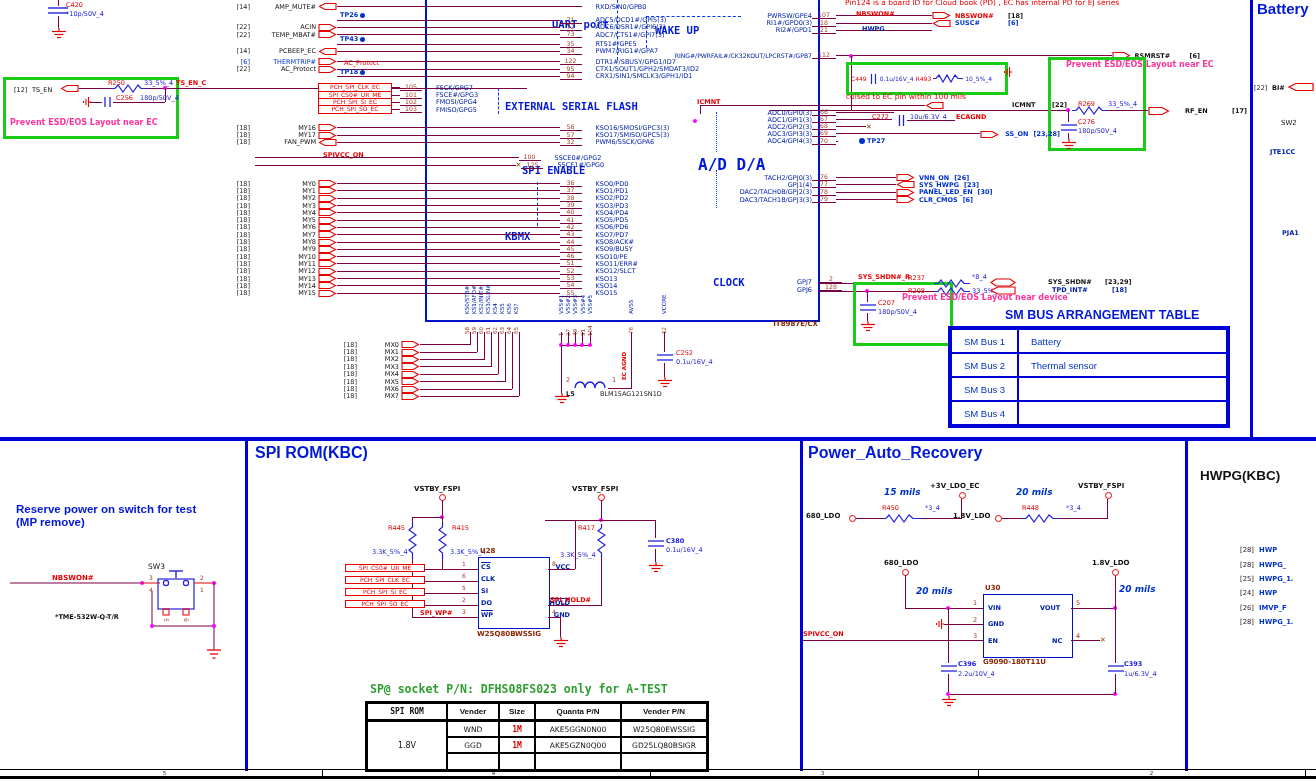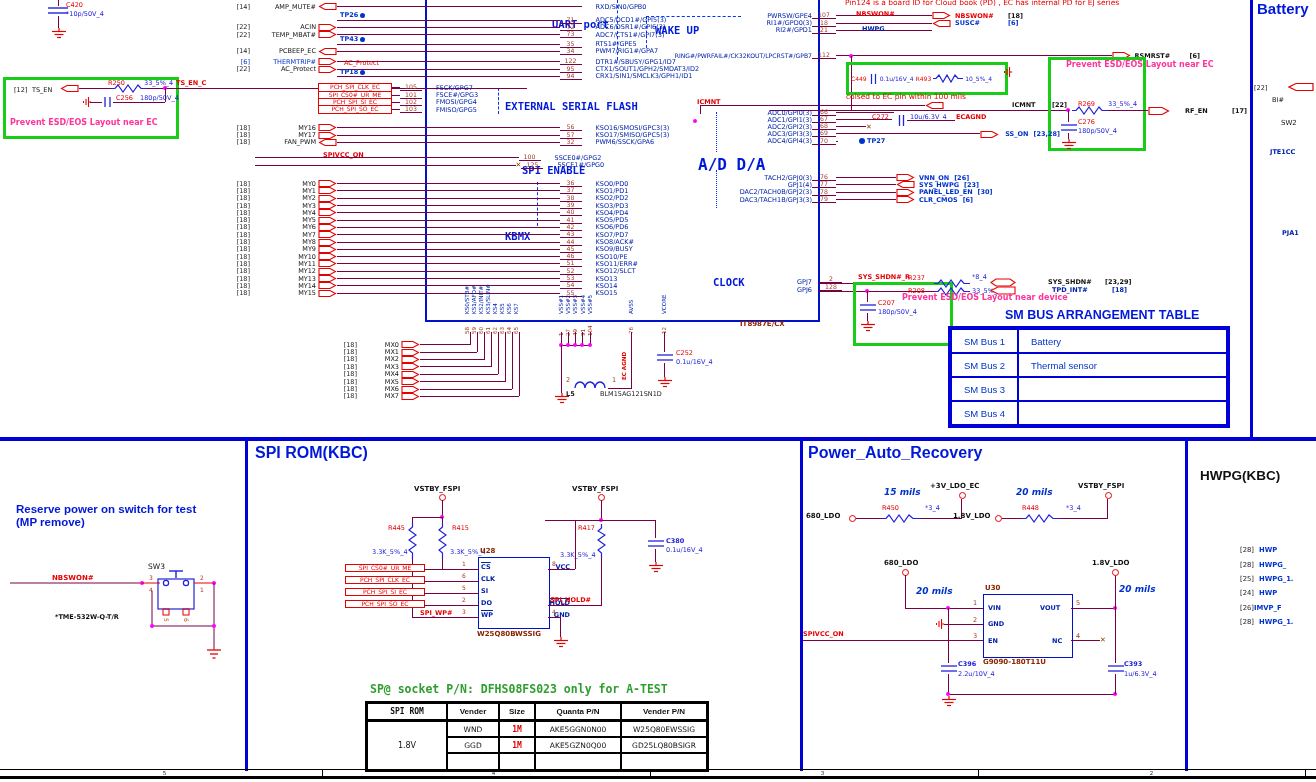--- a/index.html
+++ b/index.html
@@ -78,21 +78,21 @@
       <g stroke="#e60000" stroke-width="1.2">
         <line x1="8" y1="0" x2="8" y2="3"></line>
         <line x1="1" y1="3.5" x2="15" y2="3.5"></line>
         <line x1="3.5" y1="6.5" x2="12.5" y2="6.5"></line>
         <line x1="6" y1="9.5" x2="10" y2="9.5"></line>
       </g>
     </svg>
 </div>
 
 <div class="abs icbox" style="left:425px;top:-12px;width:391px;height:330px"></div>
-<span class="abs" style="left:740px;top:320px;width:78px;color:#8b2500;font-weight:bold;font-size:7px">IT8987E/CX</span>
+<span class="abs" style="left:740px;top:320px;width:78px;text-align:right;color:#8b2500;font-weight:bold;font-size:7px">IT8987E/CX</span>
 <span class="abs mono" style="left:552px;top:18px;font-size:10.5px">UART port</span>
 <div class="abs dashv" style="left:617px;top:0;height:60px"></div>
 <span class="abs mono" style="left:505px;top:100px;font-size:10.5px">EXTERNAL SERIAL FLASH</span>
 <div class="abs dashv" style="left:498px;top:88px;height:26px"></div>
 <span class="abs mono" style="left:522px;top:164px;font-size:10.5px">SPI ENABLE</span>
 <span class="abs mono" style="left:505px;top:230px;font-size:10.5px">KBMX</span>
 <div class="abs dashv" style="left:537px;top:182px;height:44px"></div>
 <span class="abs mono" style="left:713px;top:276px;font-size:10.5px">CLOCK</span>
 <span class="abs mono" style="left:698px;top:155px;font-size:16px">A/D D/A</span>
 <div class="abs dotv" style="left:716px;top:112px;height:40px"></div>
@@ -1087,21 +1087,21 @@
   </div>
     <div style="display:contents">
     <div class="c1">SM Bus 4</div>
     <div class="c2"></div>
   </div>
   </div>
 
 <div class="abs" style="left:1250px;top:0;width:3px;height:439px;background:#0000d9"></div>
 <span class="abs sect" style="left:1257px;top:0;font-size:15px">Battery</span>
 <span class="abs" style="left:1254px;top:84px">[22]</span>
-<span class="abs" style="left:1272px;top:96px;font-weight:normal">BI#</span>
+<span class="abs" style="left:1272px;top:84px;font-weight:bold">BI#</span>
 <span class="abs" style="left:1288px;top:82px">
     <svg width="26" height="10" viewBox="0 0 26 10" style="transform:scaleX(-1)">
       <polygon points="1,1.5 18,1.5 25,5 18,8.5 1,8.5" fill="#fff" stroke="#e60000" stroke-width="1.2"></polygon>
     </svg>
   </span>
 <span class="abs" style="left:1281px;top:119px;font-size:7px">SW2</span>
 <span class="abs bluet" style="left:1270px;top:148px;font-weight:bold">JTE1CC</span>
 <span class="abs bluet" style="left:1282px;top:229px;font-weight:bold">PJA1</span>
 
 <div class="abs" style="left:0;top:437px;width:1316px;height:4px;background:#0000d9"></div>
@@ -1436,19 +1436,19 @@
     <div style="height:14.4px;display:flex;align-items:center">
     <span style="width:26px;text-align:right;color:#222;font-size:6.8px">[25]</span>
     <span style="padding-left:5px;color:#0033cc;font-weight:bold;font-size:6.8px;white-space:nowrap">HWPG_1.</span>
   </div>
     <div style="height:14.4px;display:flex;align-items:center">
     <span style="width:26px;text-align:right;color:#222;font-size:6.8px">[24]</span>
     <span style="padding-left:5px;color:#0033cc;font-weight:bold;font-size:6.8px;white-space:nowrap">HWP</span>
   </div>
     <div style="height:14.4px;display:flex;align-items:center">
     <span style="width:26px;text-align:right;color:#222;font-size:6.8px">[26]</span>
-    <span style="color:#0033cc;font-weight:bold;font-size:6.8px;white-space:nowrap">IMVP_F</span>
+    <span style="padding-left:5px;color:#0033cc;font-weight:bold;font-size:6.8px;white-space:nowrap">IMVP_F</span>
   </div>
     <div style="height:14.4px;display:flex;align-items:center">
     <span style="width:26px;text-align:right;color:#222;font-size:6.8px">[28]</span>
     <span style="padding-left:5px;color:#0033cc;font-weight:bold;font-size:6.8px;white-space:nowrap">HWPG_1.</span>
   </div>
   </div>
 
 </body></html>

